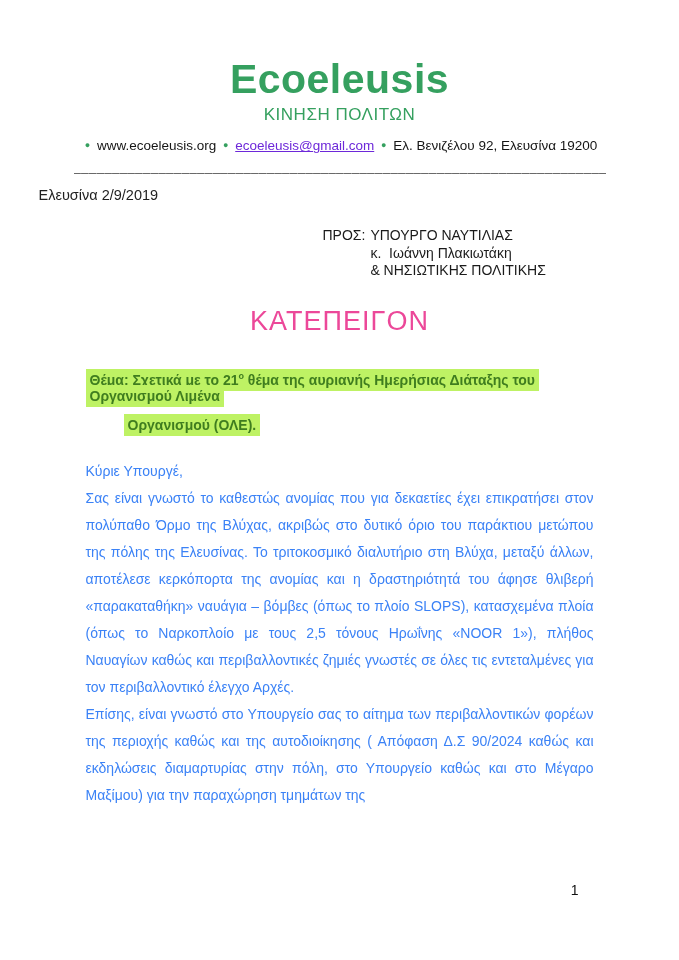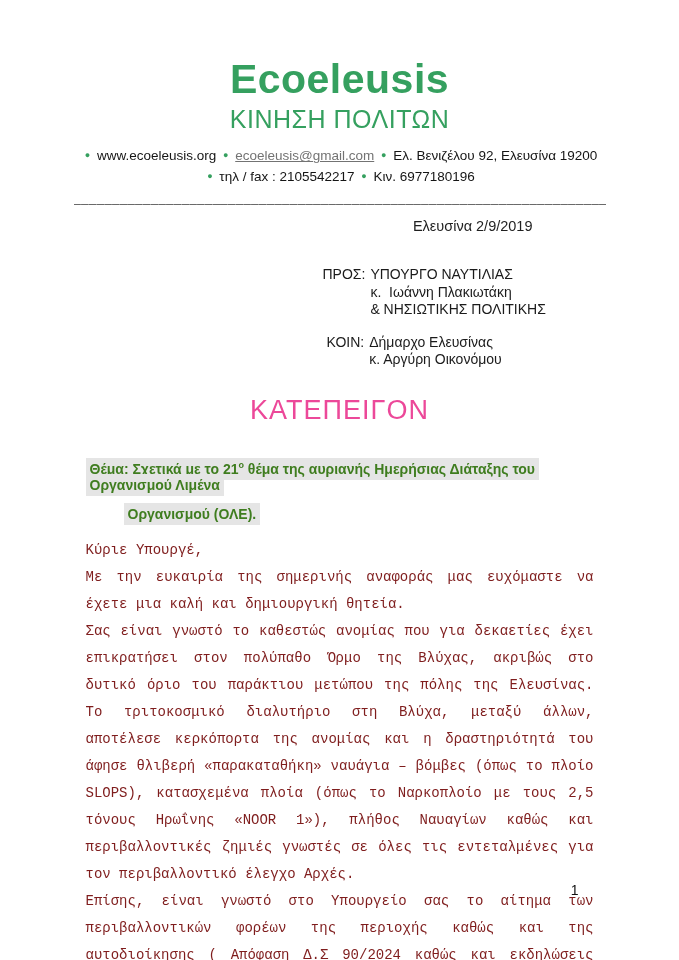--- a/index.html
+++ b/index.html
@@ -8,52 +8,52 @@
     position:relative;overflow:hidden;color:#1f1f1f;
     font-family:"Liberation Sans","DejaVu Sans",sans-serif;
   }
   
   .brand{
     padding-top:56px;text-align:center;
     font-size:41px;font-weight:700;color:#35a05f;line-height:1.15;
     letter-spacing:0.5px;
   }
   .subtitle{
-    text-align:center;font-size:25px;color:#35a05f;line-height:1.25;
+    text-align:center;font-size:17px;color:#35a05f;line-height:1.25;
     margin-top:1px;letter-spacing:0.5px;
   }
   .contact{
     margin-top:10px;text-align:center;font-size:13.5px;line-height:21px;
     color:#151515;font-weight:500;
   }
   .bullet{color:#35a05f;font-size:9px;vertical-align:2px;padding:0 3px;}
-  .email{color:#737373;text-decoration:underline;cursor:pointer;}
+  .email{color:#6d28d9;text-decoration:underline;cursor:pointer;}
   .divider{
     width:532px;margin:4px auto 0;overflow:hidden;white-space:nowrap;
     font-size:13px;color:#4a4a4a;letter-spacing:0.5px;line-height:14px;
   }
   
-  .date-row{margin-top:13px;text-align:right;padding-right:108px;font-size:14.5px;}
-  .addr{margin:32px 0 0 284px;font-size:14px;line-height:17.5px;color:#1b1b1b;}
+  .date-row{margin-top:13px;text-align:left;padding-right:108px;font-size:14.5px;}
+  .addr{margin:24px 0 0 284px;font-size:14px;line-height:17.5px;color:#1b1b1b;}
   .addr-row{display:flex;}
   .addr-label{white-space:pre;margin-right:5px;}
   .addr-lines div{white-space:pre;}
   .addr-cc{margin-top:15px;margin-left:4px;}
   .urgency{
     margin-top:25px;text-align:center;color:#ec4899;font-size:27px;
     letter-spacing:1px;line-height:1.2;
   }
   
   .subject{margin:34px 42px 0 47px;font-size:14px;font-weight:700;color:#3f7d1f;}
-  .subject .hl{background:#e5e5e5;padding:3px 4px;box-decoration-break:clone;}
+  .subject .hl{background:#bef264;padding:3px 4px;box-decoration-break:clone;}
   .subject-line2{margin-top:13px;margin-left:38px;}
   sup{font-size:9px;}
   
-  .body-text{margin:15px 47px 0 47px;font-size:14px;line-height:27px;
-    text-align:justify;color:#7f1d1d;font-family:Liberation Mono, monospace;}
+  .body-text{margin:25px 47px 0 47px;font-size:14px;line-height:27px;
+    text-align:justify;color:#3b82f6;}
   .body-text p{margin:0;}
   
   .page-number{position:absolute;top:882px;right:62px;font-size:14px;color:#111;}
 </style>
 </head>
 <body>
 
 <div class="page">
 
   <div class="brand">Ecoeleusis</div>
@@ -61,63 +61,49 @@
 
   <div class="contact">
     <div>
       <span class="bullet">●</span>
       <span>www.ecoeleusis.org</span>
       <span class="bullet">●</span>
       <span class="email">ecoeleusis@gmail.com</span>
       <span class="bullet">●</span>
       <span>Ελ. Βενιζέλου 92, Ελευσίνα 19200</span>
     </div>
-    <div>
-      <span class="bullet">●</span>
-      <span>τηλ / fax : 2105542217</span>
-      <span class="bullet">●</span>
-      <span>Κιν. 6977180196</span>
-    </div>
   </div>
 
   <div class="divider">____________________________________________________________________________________________________</div>
 
   <div class="date-row">Ελευσίνα 2/9/2019</div>
 
   <div class="addr">
     <div class="addr-row">
       <div class="addr-label">ΠΡΟΣ:</div>
       <div class="addr-lines">
         <div>ΥΠΟΥΡΓΟ ΝΑΥΤΙΛΙΑΣ</div>
         <div>κ.  Ιωάννη Πλακιωτάκη</div>
         <div>&amp; ΝΗΣΙΩΤΙΚΗΣ ΠΟΛΙΤΙΚΗΣ</div>
-      </div>
-    </div>
-    <div class="addr-row addr-cc">
-      <div class="addr-label">ΚΟΙΝ:</div>
-      <div class="addr-lines">
-        <div>Δήμαρχο Ελευσίνας</div>
-        <div>κ. Αργύρη Οικονόμου</div>
       </div>
     </div>
   </div>
 
   <div class="urgency">ΚΑΤΕΠΕΙΓΟΝ</div>
 
   <div class="subject">
     <div>
       <span class="hl"><span>Θέμα: Σχετικά με το 21</span><sup>ο</sup><span> θέμα της αυριανής Ημερήσιας Διάταξης του Οργανισμού Λιμένα</span></span>
     </div>
     <div class="subject-line2">
       <span class="hl">Οργανισμού (ΟΛΕ).</span>
     </div>
   </div>
 
   <div class="body-text">
     <p>Κύριε Υπουργέ,</p>
-    <p>Με την ευκαιρία της σημερινής αναφοράς μας ευχόμαστε να έχετε μια καλή και δημιουργική θητεία.</p>
     <p>Σας είναι γνωστό το καθεστώς ανομίας που για δεκαετίες έχει επικρατήσει στον πολύπαθο Όρμο της Βλύχας, ακριβώς στο δυτικό όριο του παράκτιου μετώπου της πόλης της Ελευσίνας. Το τριτοκοσμικό διαλυτήριο στη Βλύχα, μεταξύ άλλων, αποτέλεσε κερκόπορτα της ανομίας και η δραστηριότητά του άφησε θλιβερή «παρακαταθήκη» ναυάγια – βόμβες (όπως το πλοίο SLOPS), κατασχεμένα πλοία (όπως το Ναρκοπλοίο με τους 2,5 τόνους Ηρωΐνης «NOOR 1»), πλήθος Ναυαγίων καθώς και περιβαλλοντικές ζημιές γνωστές σε όλες τις εντεταλμένες για τον περιβαλλοντικό έλεγχο Αρχές.</p>
     <p>Επίσης, είναι γνωστό στο Υπουργείο σας το αίτημα των περιβαλλοντικών φορέων της περιοχής καθώς και της αυτοδιοίκησης ( Απόφαση Δ.Σ 90/2024 καθώς και εκδηλώσεις διαμαρτυρίας στην πόλη, στο Υπουργείο καθώς και στο Μέγαρο Μαξίμου)  για την παραχώρηση τμημάτων της</p>
   </div>
 
   <div class="page-number">1</div>
 
 </div>
 
 </body></html>

